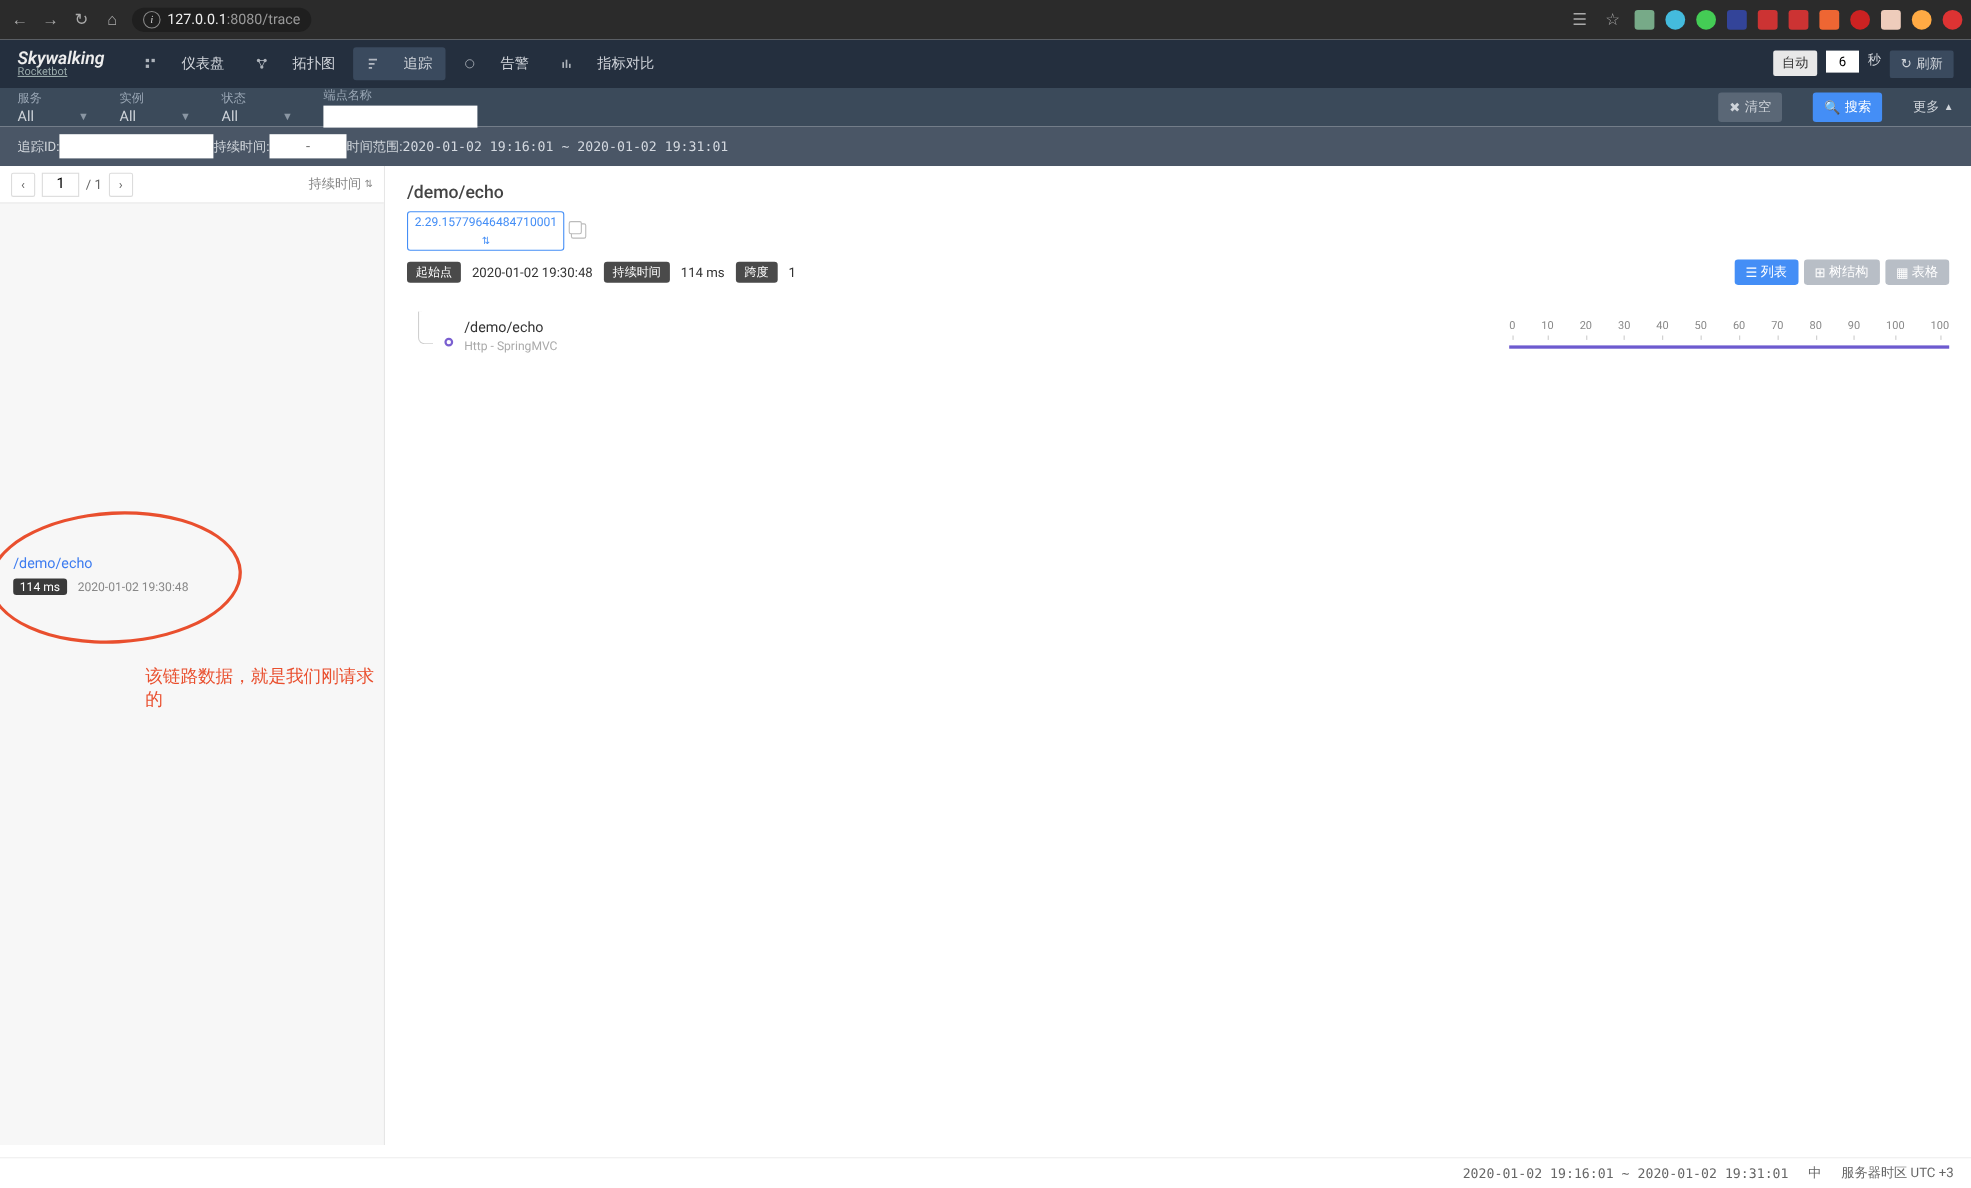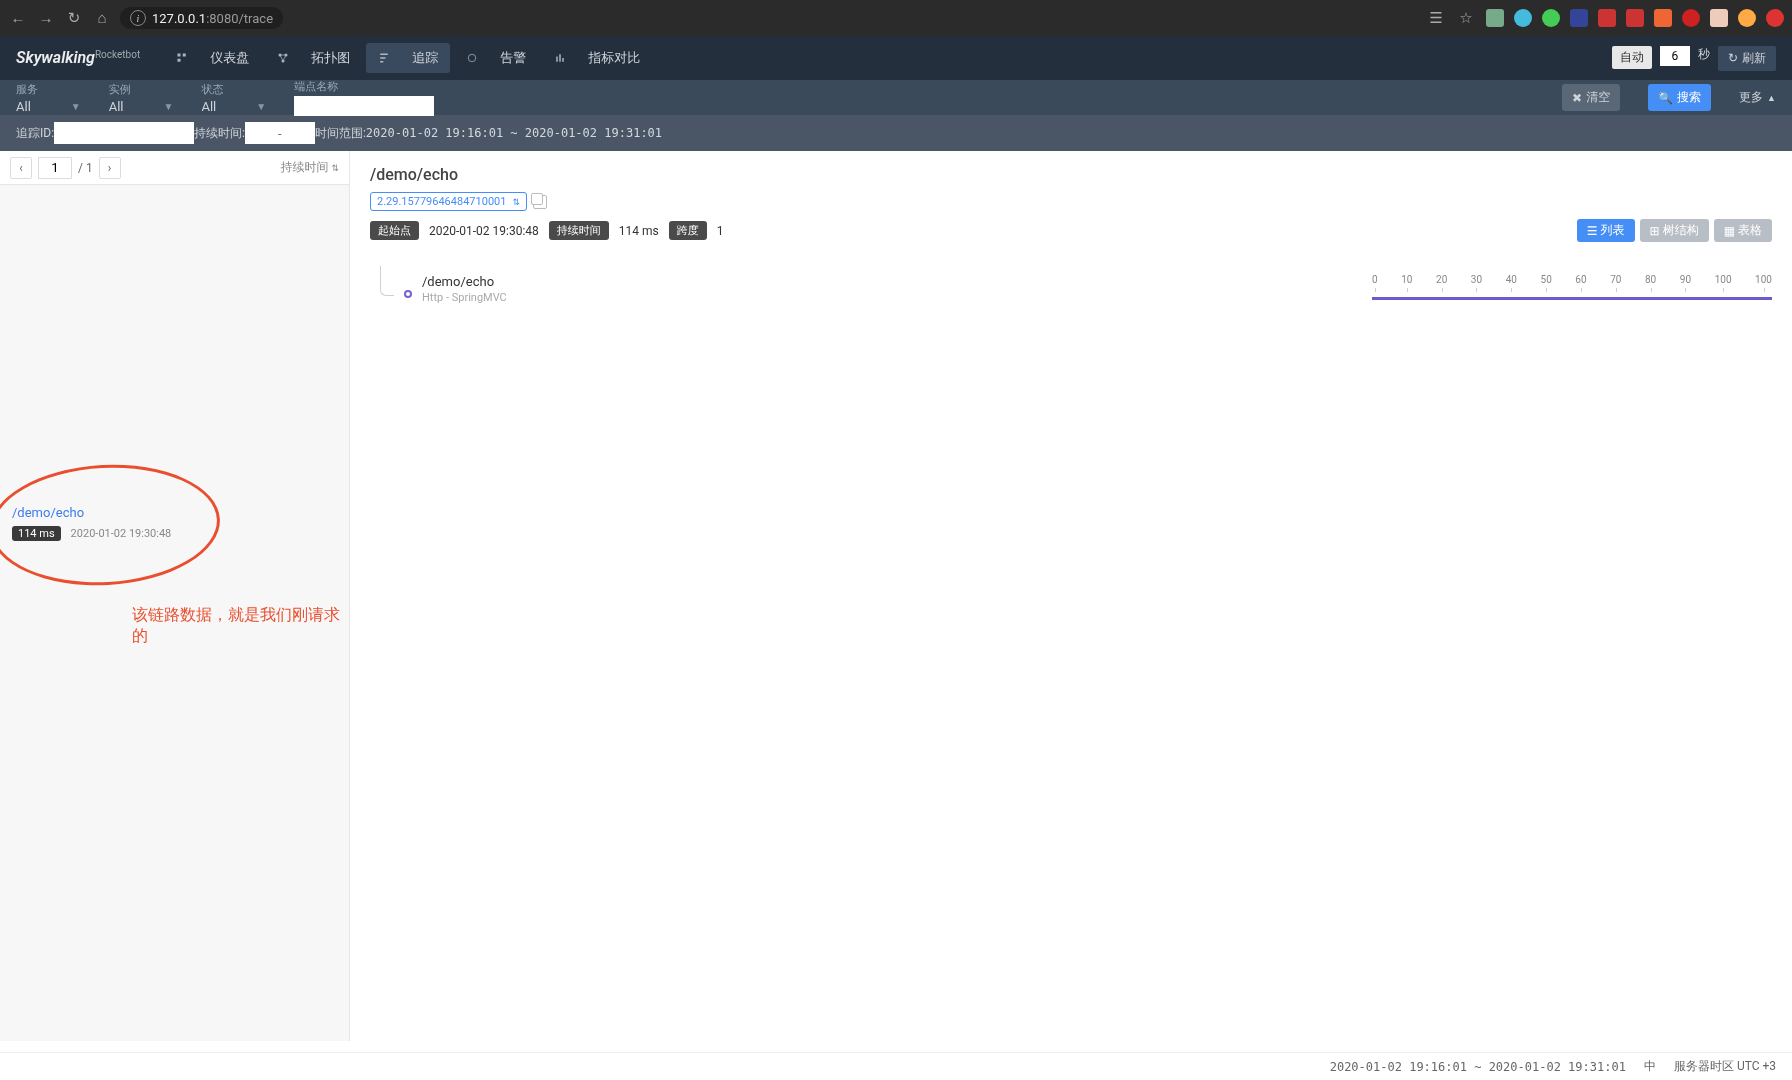--- a/index.html
+++ b/index.html
@@ -9,23 +9,23 @@
 .browser-bar { height:36px; background:#2b2b2b; display:flex; align-items:center; padding:0 8px; gap:8px; color:#ccc; }
 .browser-bar .nav-btn { width:20px; height:20px; display:flex; align-items:center; justify-content:center; cursor:pointer; color:#aaa; font-size:15px; }
 .url-box { flex:0 0 auto; display:flex; align-items:center; gap:6px; background:#1f1f1f; border-radius:14px; padding:3px 10px; font-size:13px; color:#ccc; }
 .url-box .info-ic { width:16px; height:16px; border:1px solid #888; border-radius:50%; display:flex; align-items:center; justify-content:center; font-size:10px; font-family:serif; font-style:italic; }
 .browser-spacer { flex:1; }
 .ext-icons { display:flex; gap:10px; align-items:center; }
 .ext-icons .ext { width:18px; height:18px; border-radius:3px; }
 
 
 .top-nav { height:44px; background:#242f3e; display:flex; align-items:center; padding:0 16px; gap:24px; color:#d0d4da; }
-.logo { display:flex; flex-direction:row; line-height:1; }
+.logo { display:flex; flex-direction:column; line-height:1; }
 .logo .l1 { font-size:16px; font-weight:600; color:#eee; font-style:italic; }
-.logo .l2 { font-size:10px; color:#9aa; }
+.logo .l2 { font-size:10px; color:#9aa;text-decoration:underline; }
 .nav-links { display:flex; gap:4px; }
 .nav-link { display:flex; align-items:center; gap:22px; padding:6px 12px; border-radius:3px; cursor:pointer; font-size:13px; }
 .nav-link.active { background:#3a4a5e; }
 .nav-ic { width:12px; height:12px; opacity:.8; }
 .top-right { margin-left:auto; display:flex; align-items:flex-start; gap:8px; }
 .auto-btn { background:#e8e8e8; color:#333; padding:3px 8px; border-radius:2px; font-size:12px; cursor:pointer; }
 .sec-input { width:30px; height:20px; background:#fff; border:none; text-align:center; font-size:12px; }
 .sec-lbl { font-size:12px; }
 .refresh-btn { background:#3a4a5e; padding:4px 10px; border-radius:2px; display:flex; align-items:center; gap:4px; cursor:pointer; font-size:12px; }
 
@@ -63,21 +63,21 @@
 .trace-item .t-meta { display:flex; align-items:center; gap:10px; }
 .dur-badge { background:#3a3a3a; color:#fff; padding:1px 6px; border-radius:3px; font-size:11px; }
 .t-time { color:#888; font-size:11px; }
 .annotation-circle { position:absolute; top:280px; left:-10px; width:230px; height:120px; border:3px solid #e94f2e; border-radius:50%; pointer-events:none; transform:rotate(-3deg); }
 .annotation-text { position:absolute; top:420px; left:132px; color:#e94f2e; font-size:16px; pointer-events:none; }
 
 
 .right { flex:1; padding:14px 20px 0; overflow:auto; background:#fff; }
 .r-title { font-size:16px; font-weight:500; color:#444; margin-bottom:8px; }
 .trace-id-row { display:flex; align-items:center; gap:6px; margin-bottom:8px; }
-.trace-id-badge { border:1px solid #448ef6; color:#448ef6; padding:2px 6px; border-radius:3px; font-size:11px; display:flex; align-items:center; gap:6px; }
+.trace-id-badge { border:1px solid #448ef6; color:#448ef6; padding:2px 6px; border-radius:3px; font-size:11px; display:flex; align-items:center; gap:6px;flex-direction:column; }
 .copy-ic { width:14px; height:14px; border:1px solid #bbb; border-radius:2px; cursor:pointer; position:relative; }
 .copy-ic::before { content:""; position:absolute; top:-3px; left:-3px; width:10px; height:10px; border:1px solid #bbb; border-radius:2px; background:#fff; }
 .meta-row { display:flex; align-items:center; gap:10px; margin-bottom:14px; font-size:12px; }
 .dark-pill { background:#4a4a4a; color:#fff; padding:2px 8px; border-radius:3px; font-size:11px; }
 .view-btns { margin-left:auto; display:flex; gap:5px; }
 .view-btn { padding:3px 10px; border-radius:3px; font-size:12px; cursor:pointer; display:flex; align-items:center; gap:3px; }
 .view-btn.active { background:#448ef6; color:#fff; }
 .view-btn.inactive { background:#b8bec6; color:#fff; }
 .app-row { display:flex; justify-content:space-between; align-items:center; margin-bottom:8px; }
 .app-chip { border:1px solid #7a5fd0; color:#7a5fd0; padding:4px 14px; border-radius:14px; font-size:12px; display:inline-flex; align-items:center; gap:6px; }

